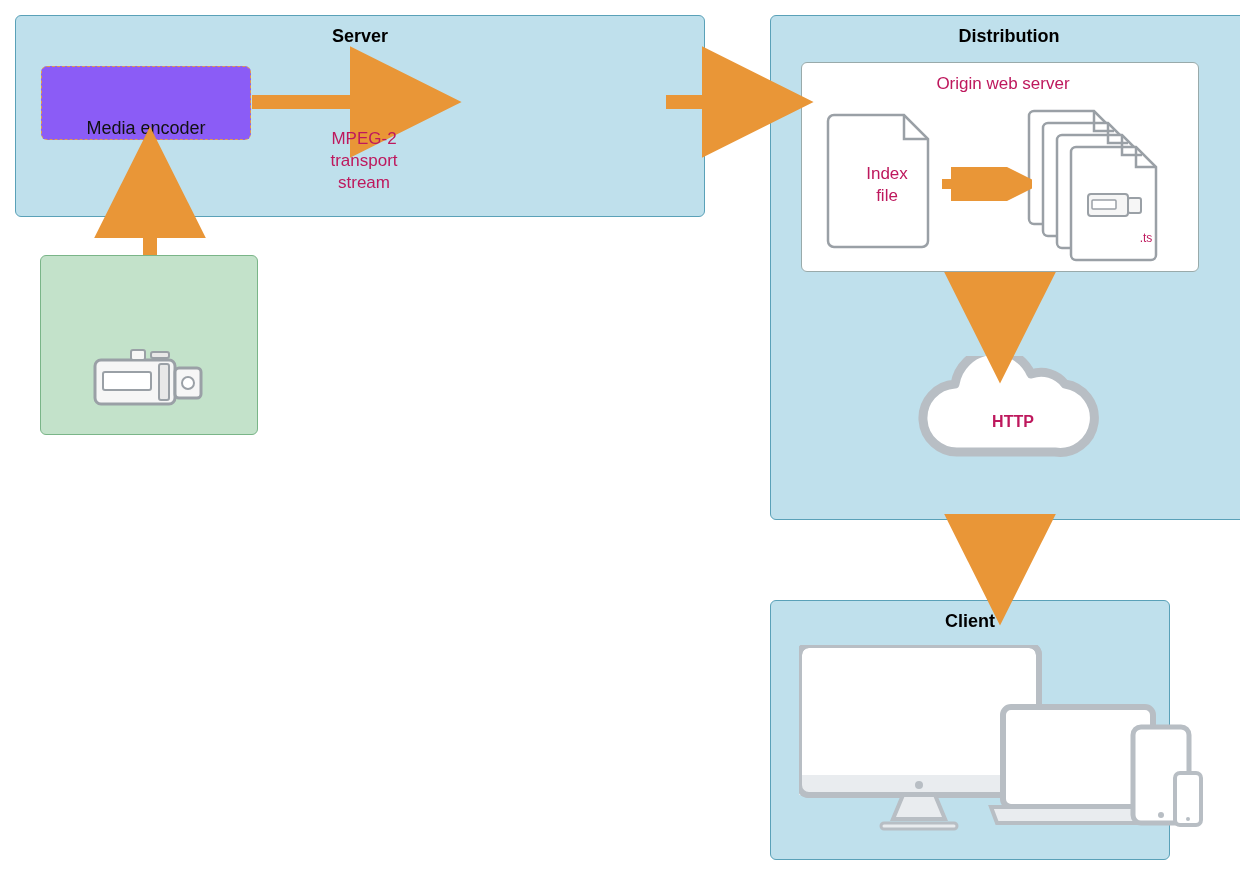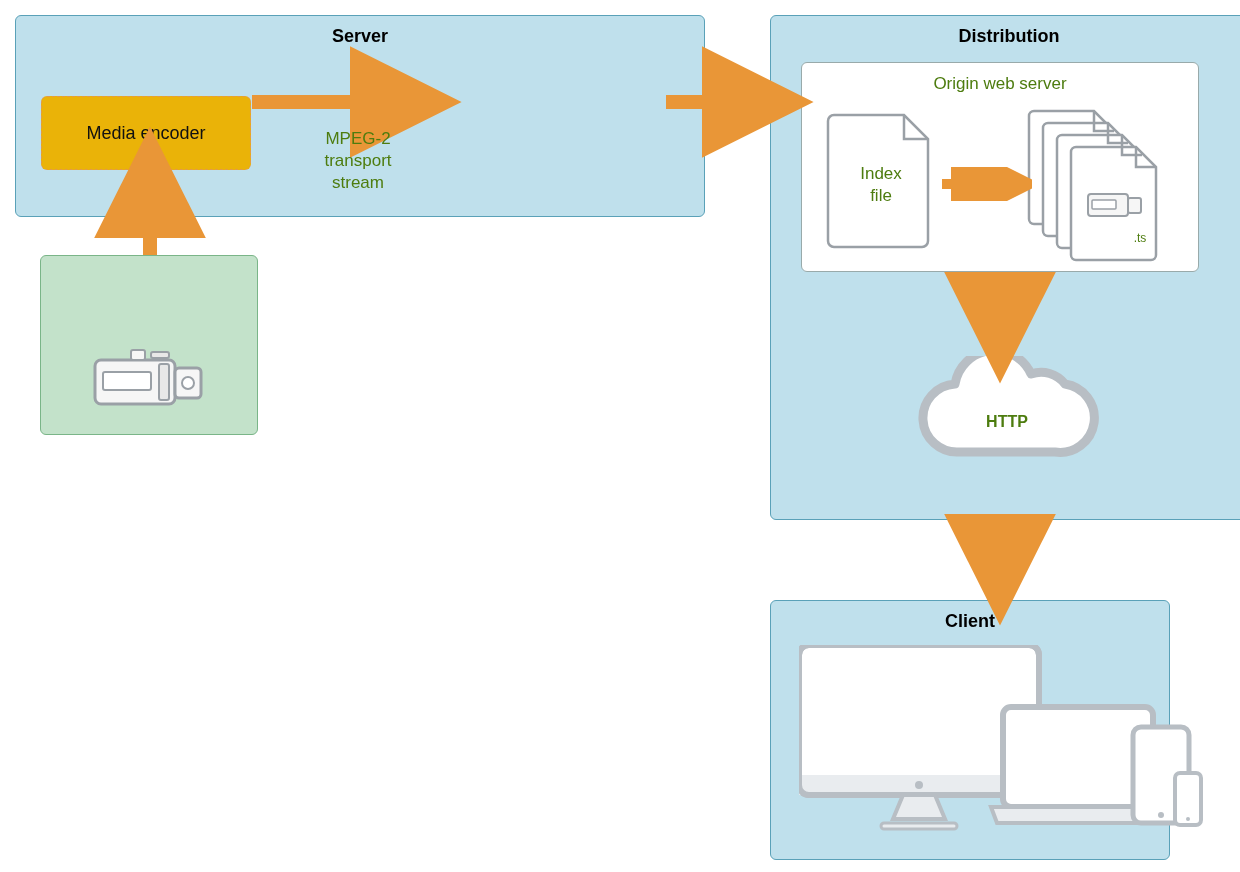--- a/index.html
+++ b/index.html
@@ -22,42 +22,42 @@
     border: 1.5px solid #7ab588;
   }
   .panel-title {
     position: absolute;
     font-weight: 700;
     font-size: 18px;
     color: #000000;
   }
   .peach-box {
     position: absolute;
-    background: #eab308;
+    background: #8b5cf6;
     border: 1.5px dashed #e29a4a;
     border-radius: 6px;
     display: flex;
-    align-items: center;
+    align-items: flex-end;
     justify-content: center;
     font-size: 18px;
     color: #111;
-    margin-top: 30px;
   }
   .white-box {
     position: absolute;
     background: #ffffff;
     border: 1.5px solid #9aa;
     border-radius: 6px;
   }
   .label {
     position: absolute;
     font-size: 17px;
-    color: #4d7c0f;
+    color: #be185d;
     text-align: center;
     line-height: 1.3;
+    margin-left: 6px;
   }
   svg.overlay {
     position: absolute;
     top: 0; left: 0;
     pointer-events: none;
   }
 </style>
 </head>
 <body>
 

